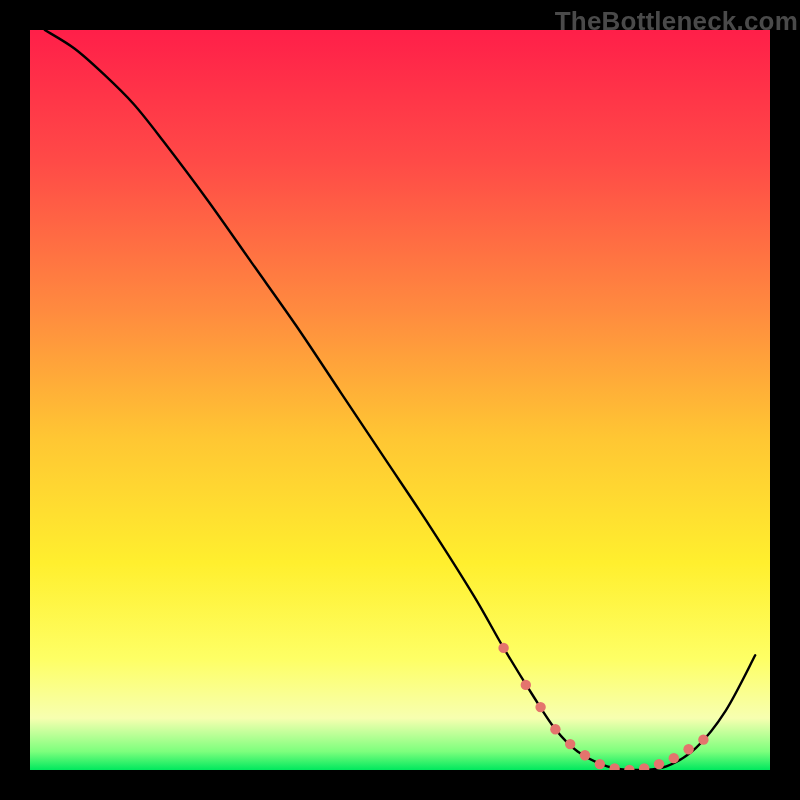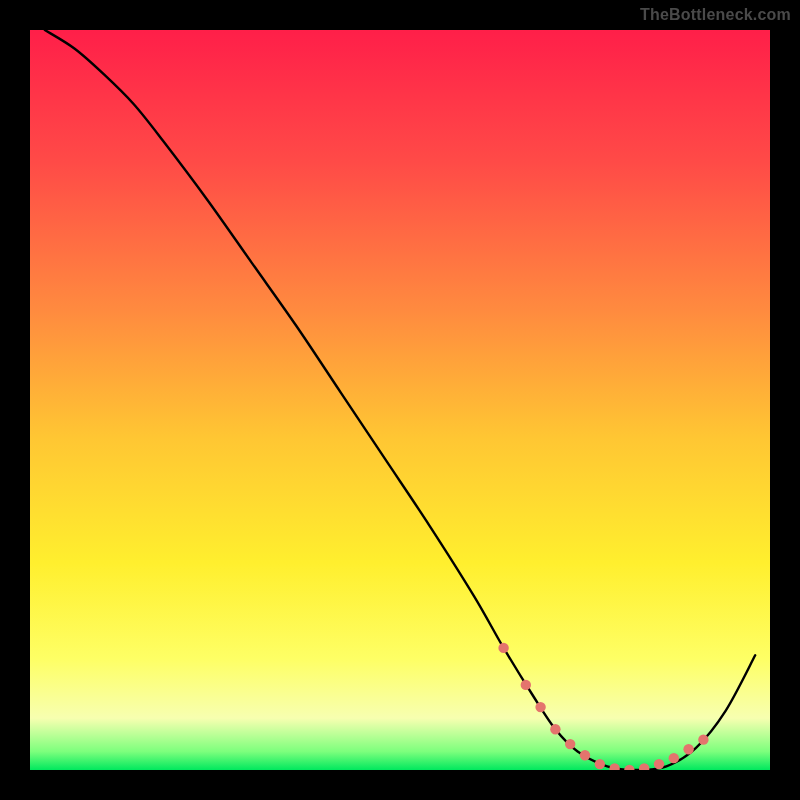--- a/index.html
+++ b/index.html
@@ -13,23 +13,23 @@
   }
   .stage {
     position: relative;
     width: 800px;
     height: 800px;
     background: #000;
   }
   .watermark {
     position: absolute;
     top: 6px;
-    right: 9px;
+    right: 2px;
     color: #4a4a4a;
-    font-size: 16px;
+    font-size: 26px;
     font-weight: 600;
     letter-spacing: 0.2px;
     user-select: none;
     z-index: 5;
   }
   svg.plot {
     position: absolute;
     left: 0;
     top: 0;
   }

